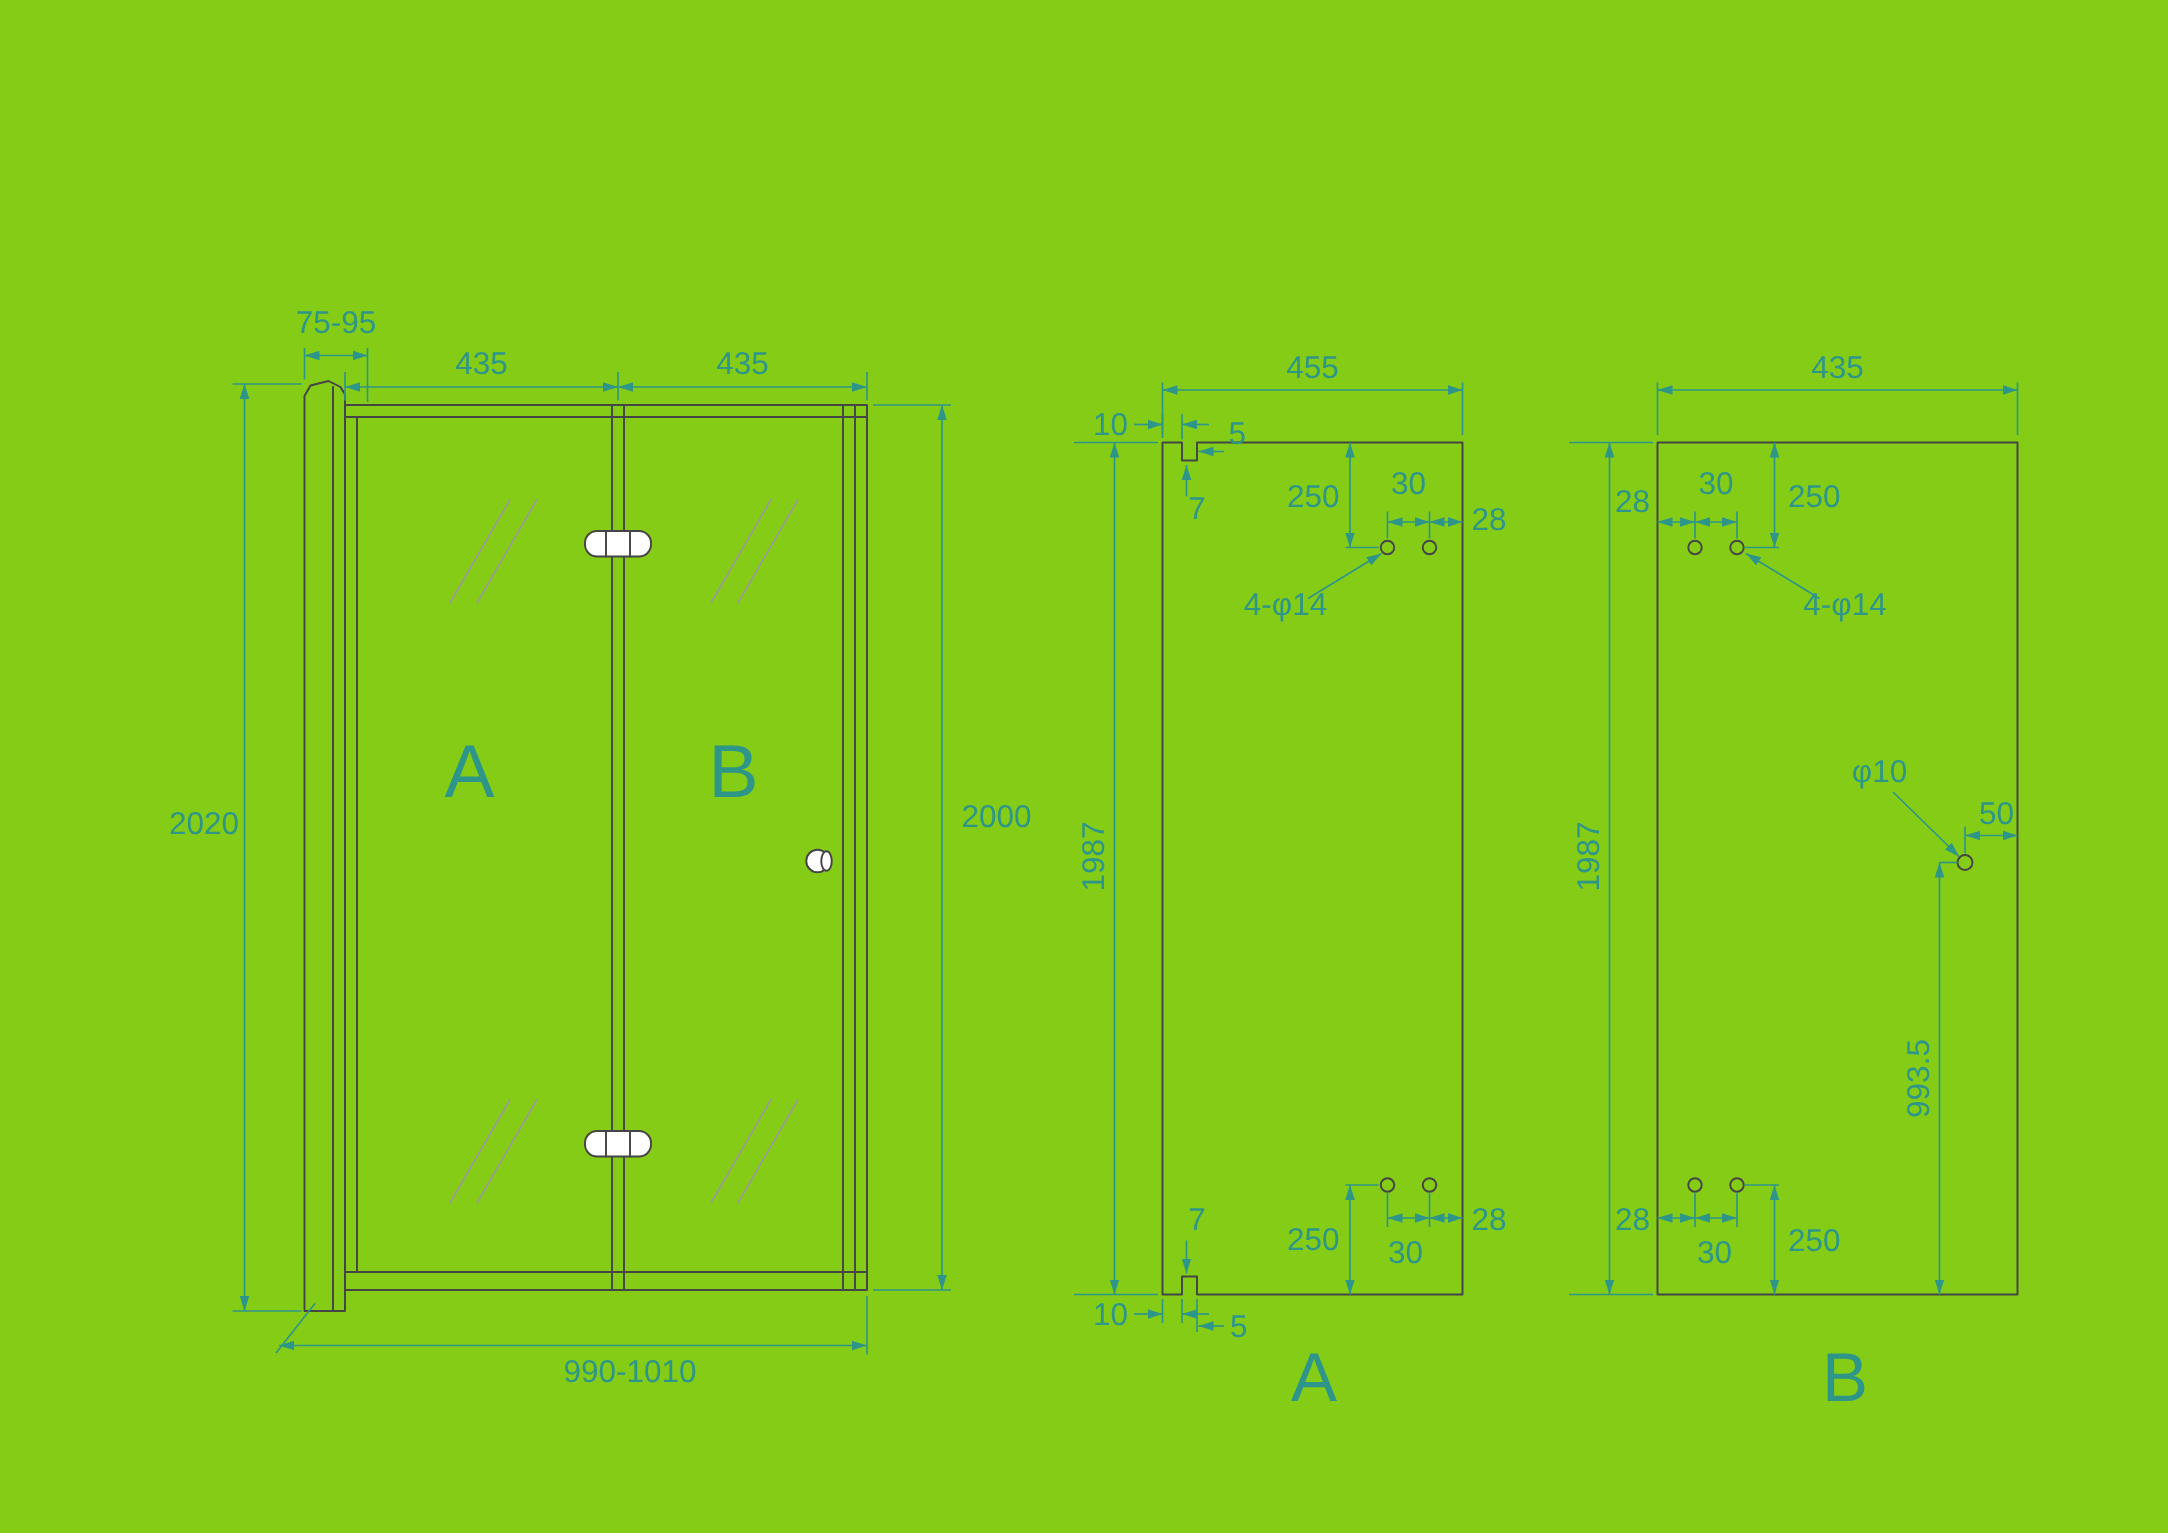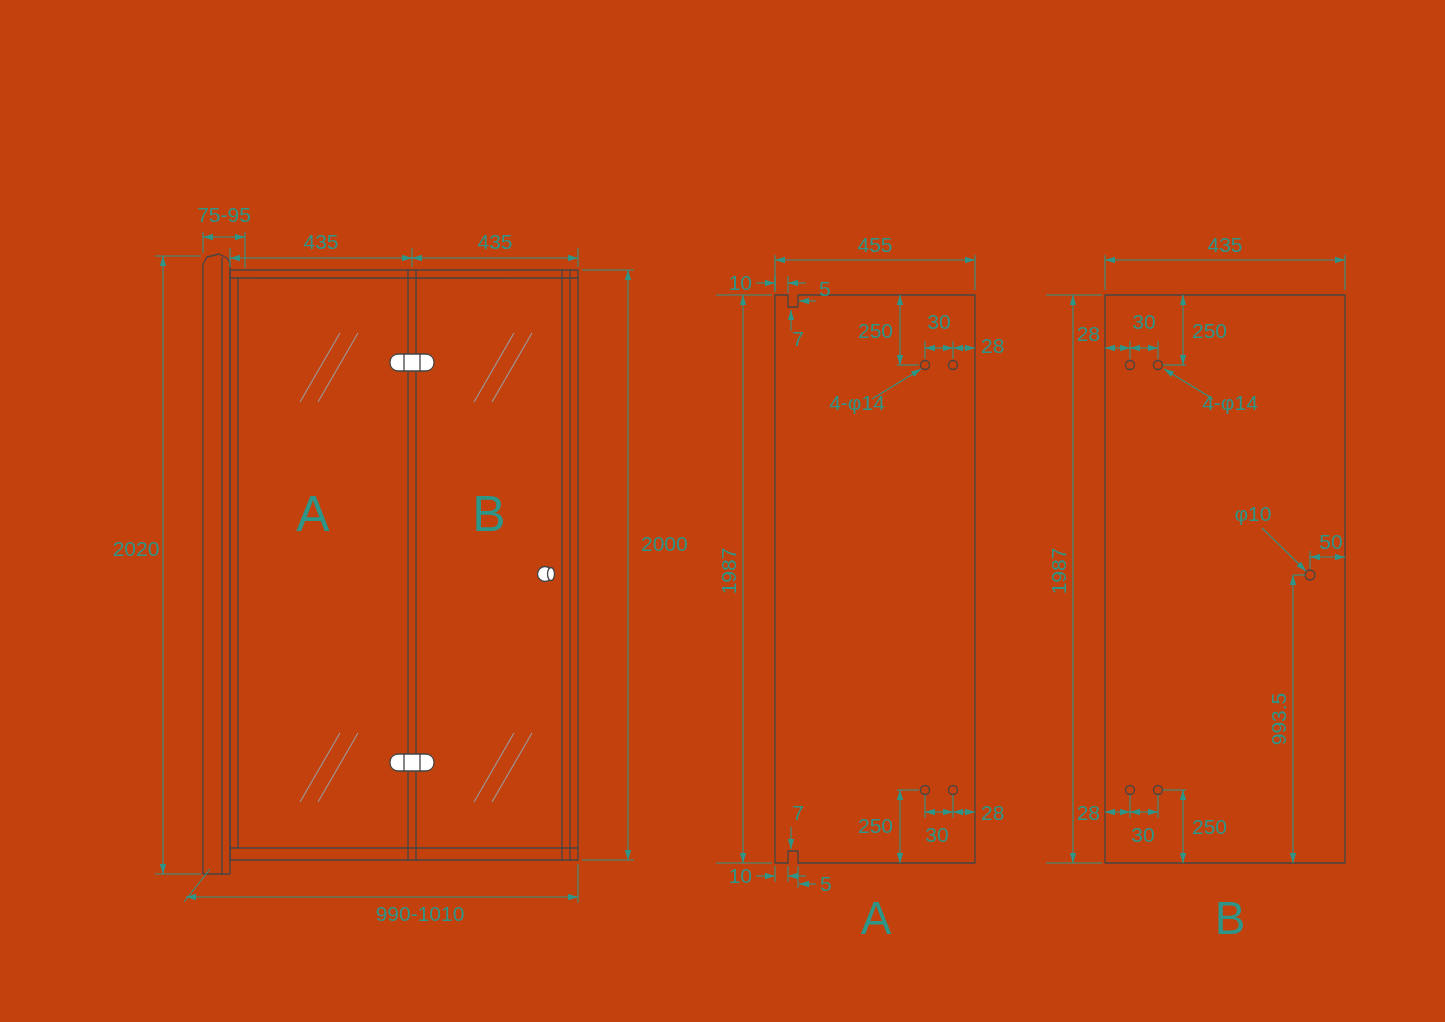--- a/index.html
+++ b/index.html
@@ -1,16 +1,16 @@
 <!DOCTYPE html>
 <html><head>
 <meta charset="utf-8">
 <style>
   html,body{margin:0;padding:0;background:#fff;}
-  .sheet{position:relative;width:1445px;height:1022px;background:#c2410c;overflow:hidden;}
+  .sheet{position:relative;width:1445px;height:1022px;background:#84cc16;overflow:hidden;}
   svg{display:block;}
   .st{stroke:#454545;stroke-width:1.3;fill:none;stroke-linejoin:round;stroke-linecap:round;}
   .stf{stroke:#454545;stroke-width:1.3;fill:#ffffff;stroke-linejoin:round;}
   .dim{stroke:#2E9688;stroke-width:1.1;fill:none;stroke-linecap:butt;}
   .hatch{stroke:#9A9A9A;stroke-width:1.1;}
   text{font-family:"Liberation Sans","DejaVu Sans",sans-serif;}
   .dtxt{fill:#2E9688;font-size:21px;}
   .big{fill:#2E9688;font-size:50px;}
   .big2{fill:#2E9688;font-size:46px;}
 </style>

